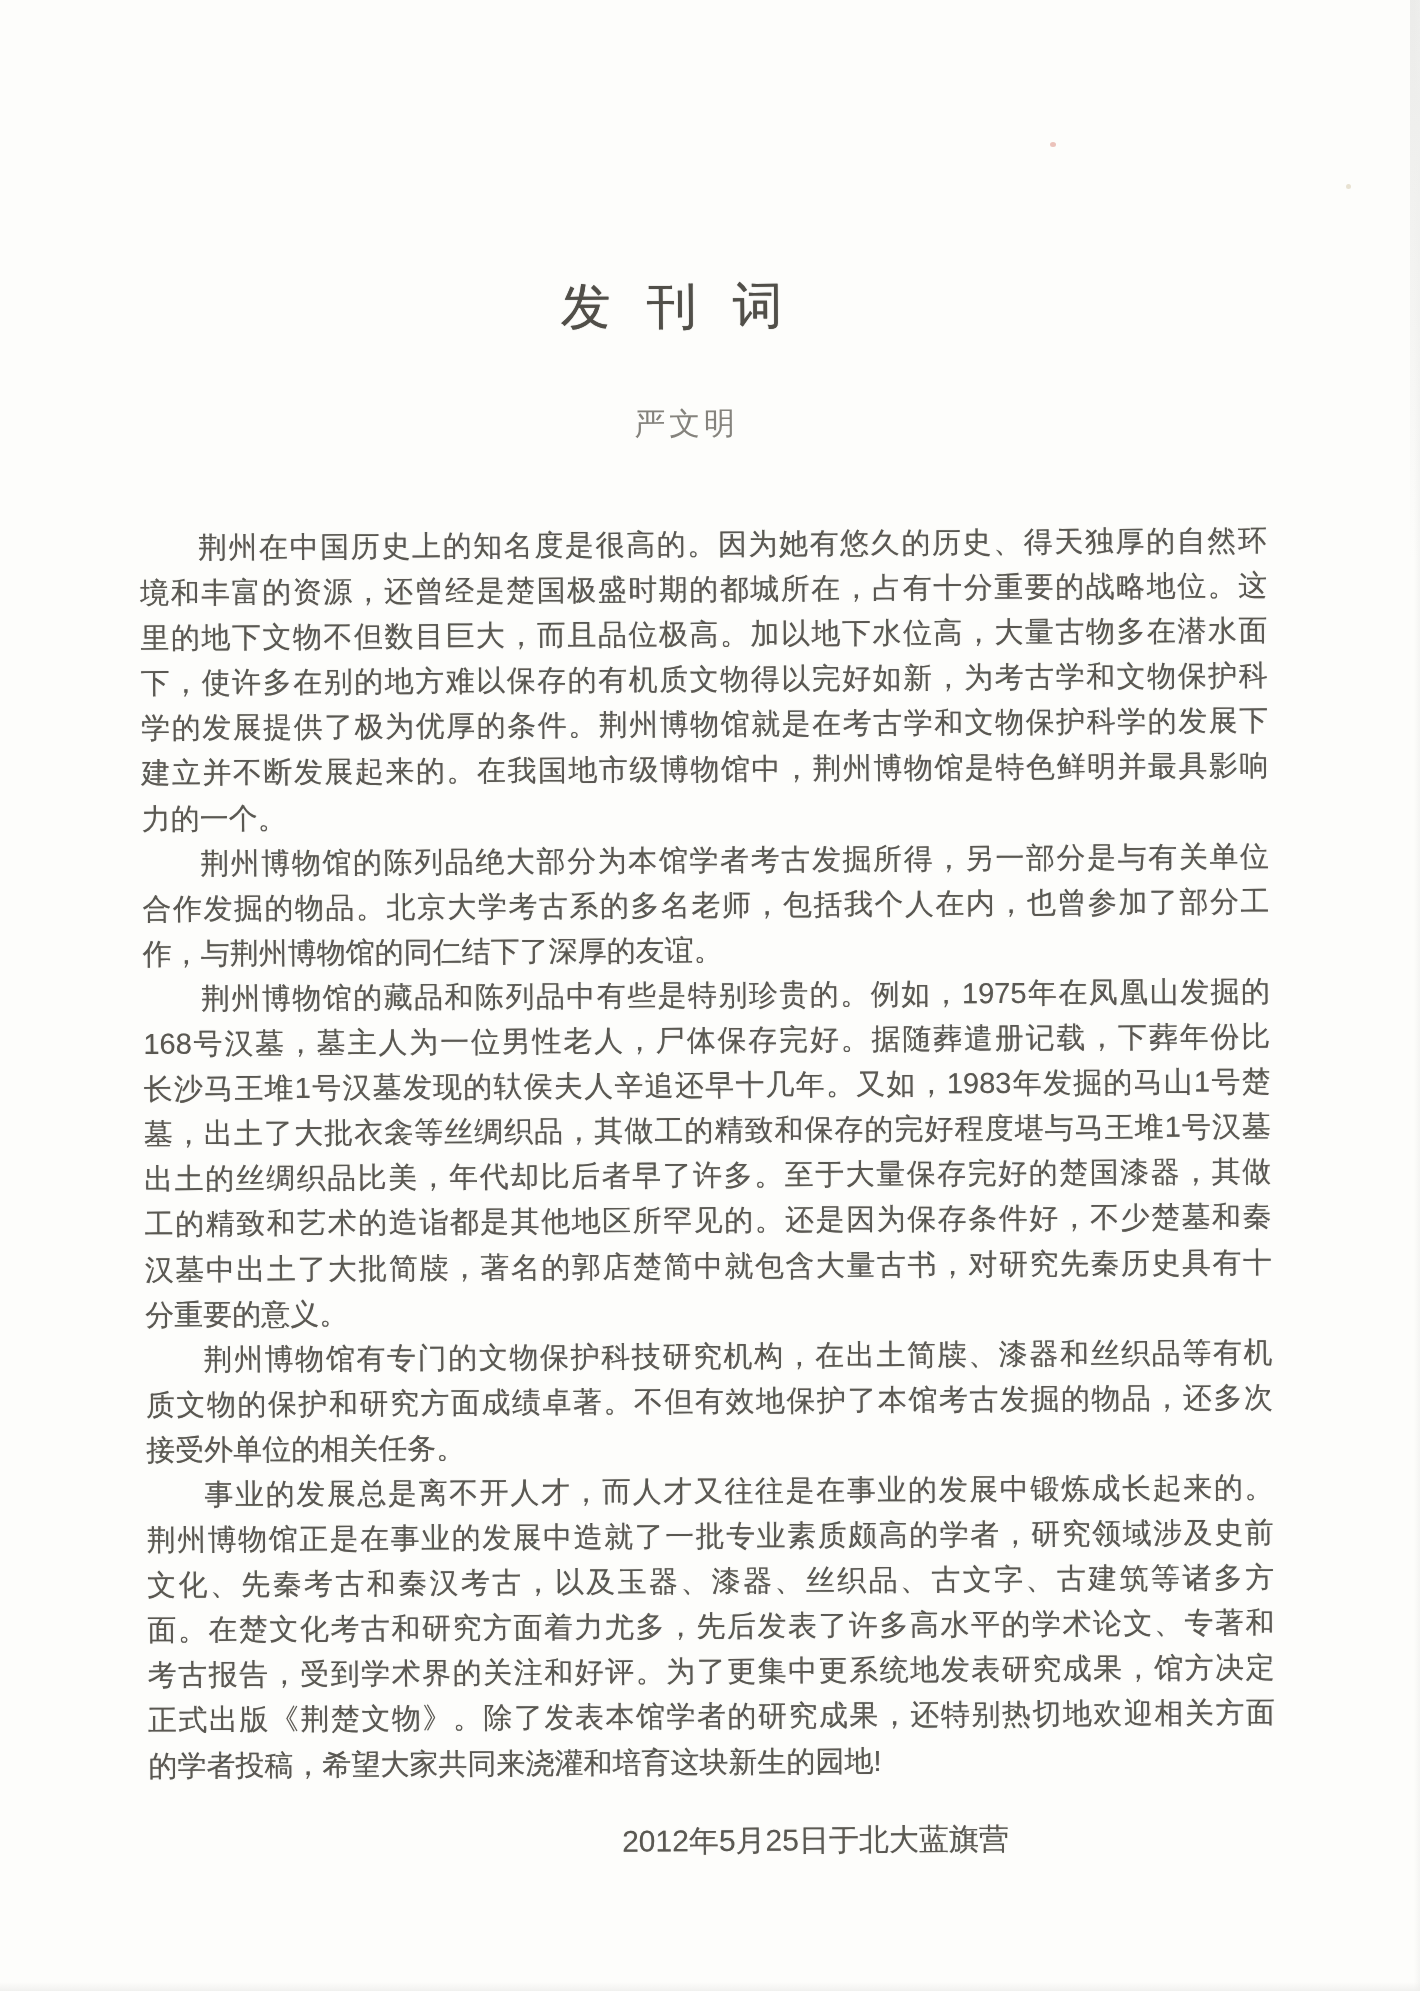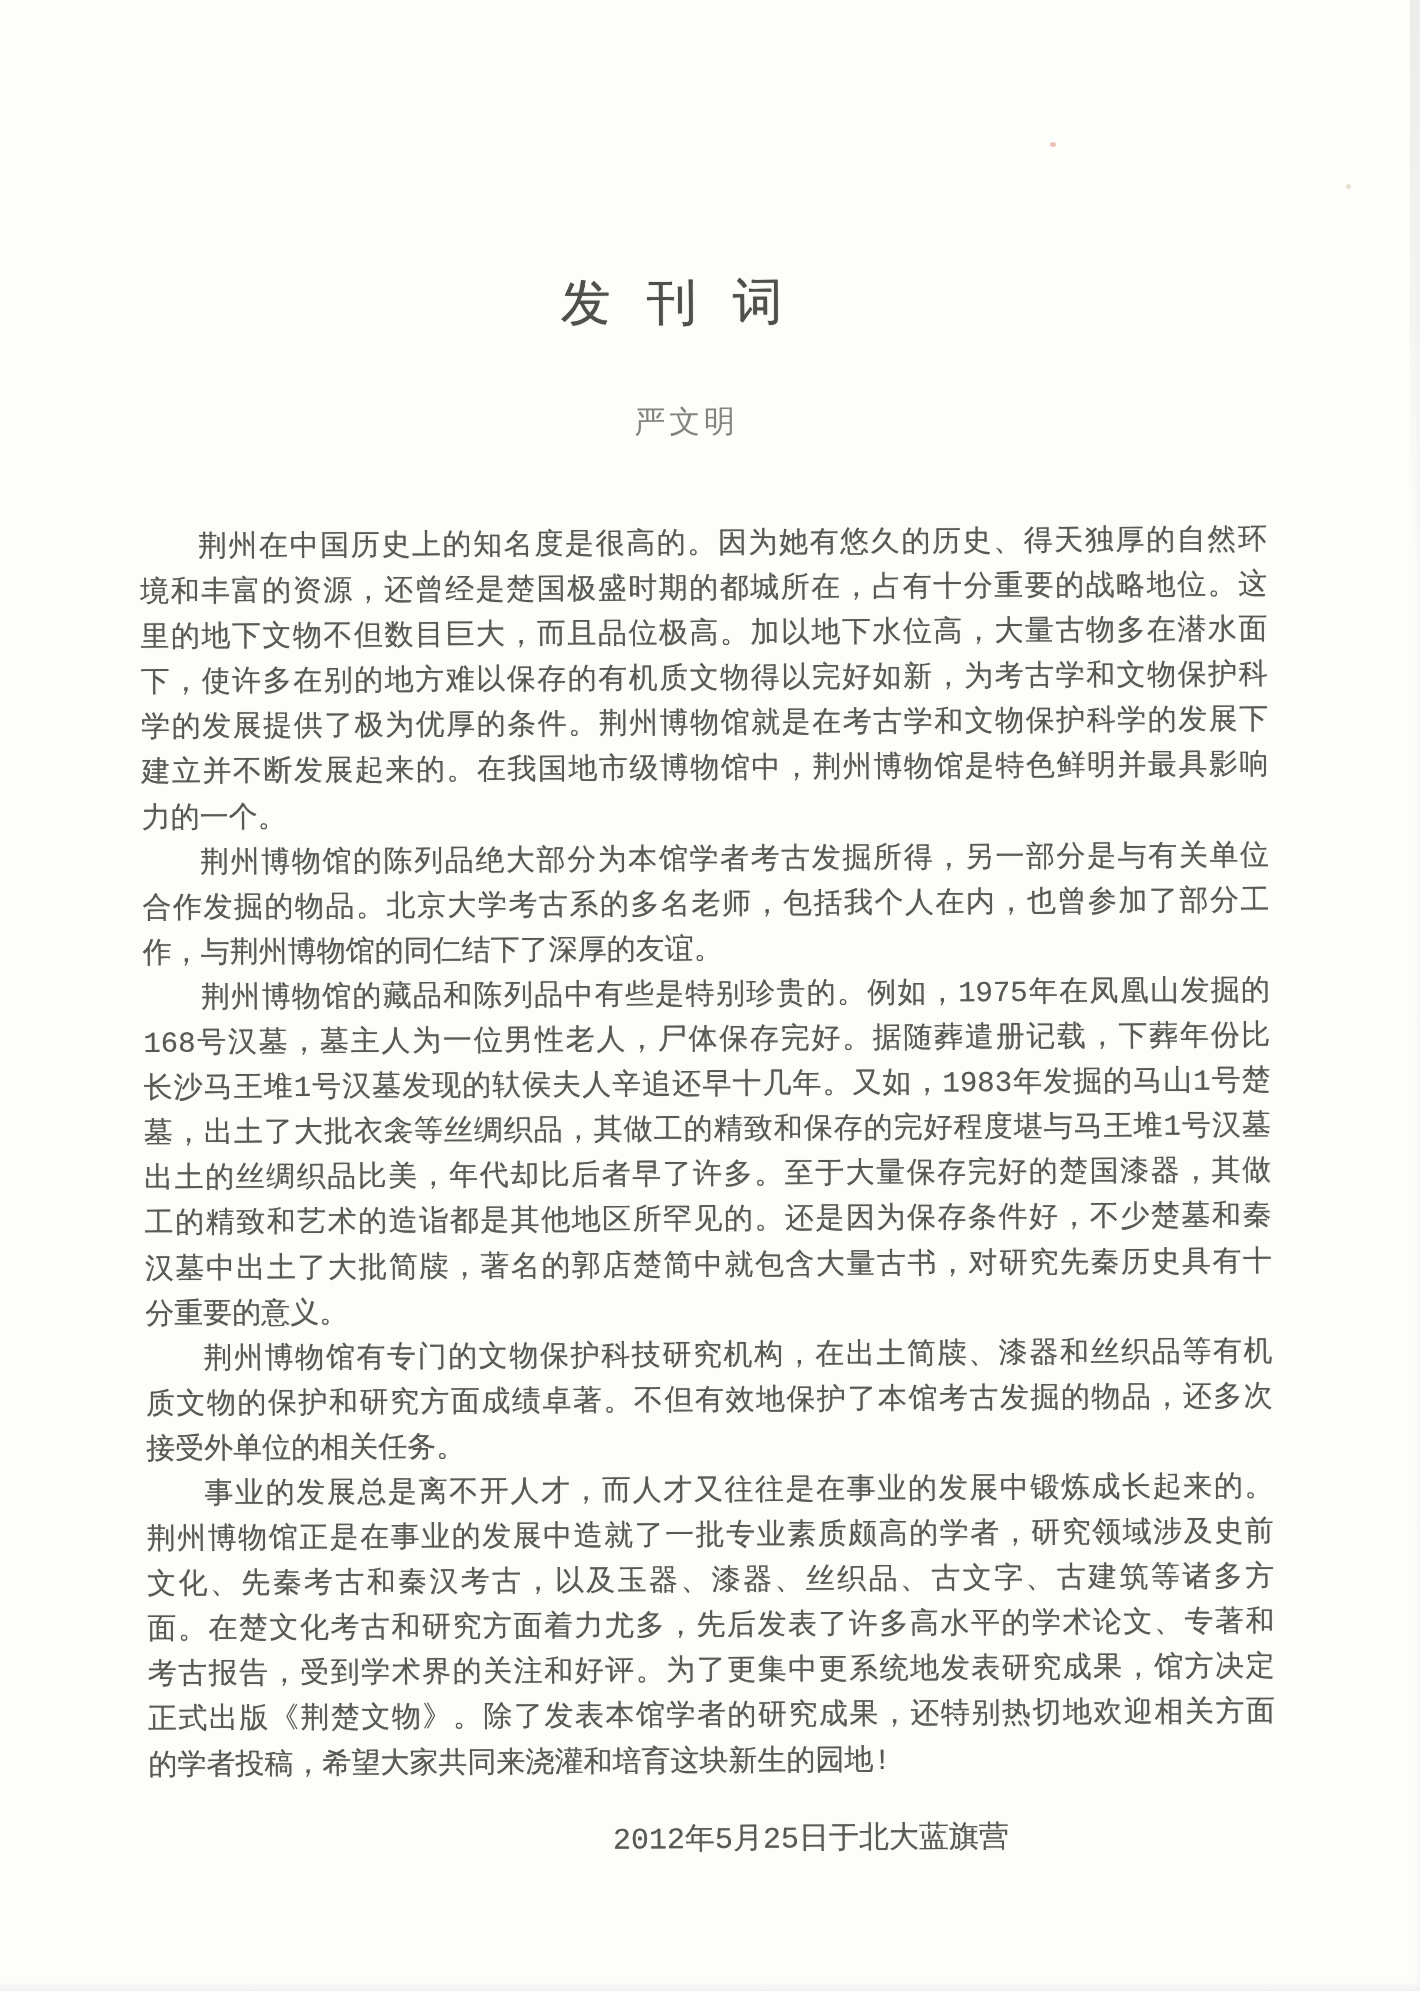--- a/index.html
+++ b/index.html
@@ -1,21 +1,21 @@
 <!DOCTYPE html>
 <html style="--paper: #fdfdfb; --ink: #5a5852; --title-ink: #514f49; --author-ink: #85837d;"><head>
 <meta charset="utf-8">
 <style>
   html,body{margin:0;padding:0;background:#ffffff;}
   .page{
     position:relative;
     width:1420px;height:1991px;
     background:var(--paper,#fdfdfb);
     overflow:hidden;
-    font-family:Liberation Mono, monospace;
+    font-family:Liberation Sans, sans-serif;
   }
   .tilt{
     position:absolute;inset:0;
     transform:rotate(-0.4deg);
     transform-origin:50% 50%;
   }
   .title{
     position:absolute;
     left:131px;top:278px;width:1127px;
     margin:0;

